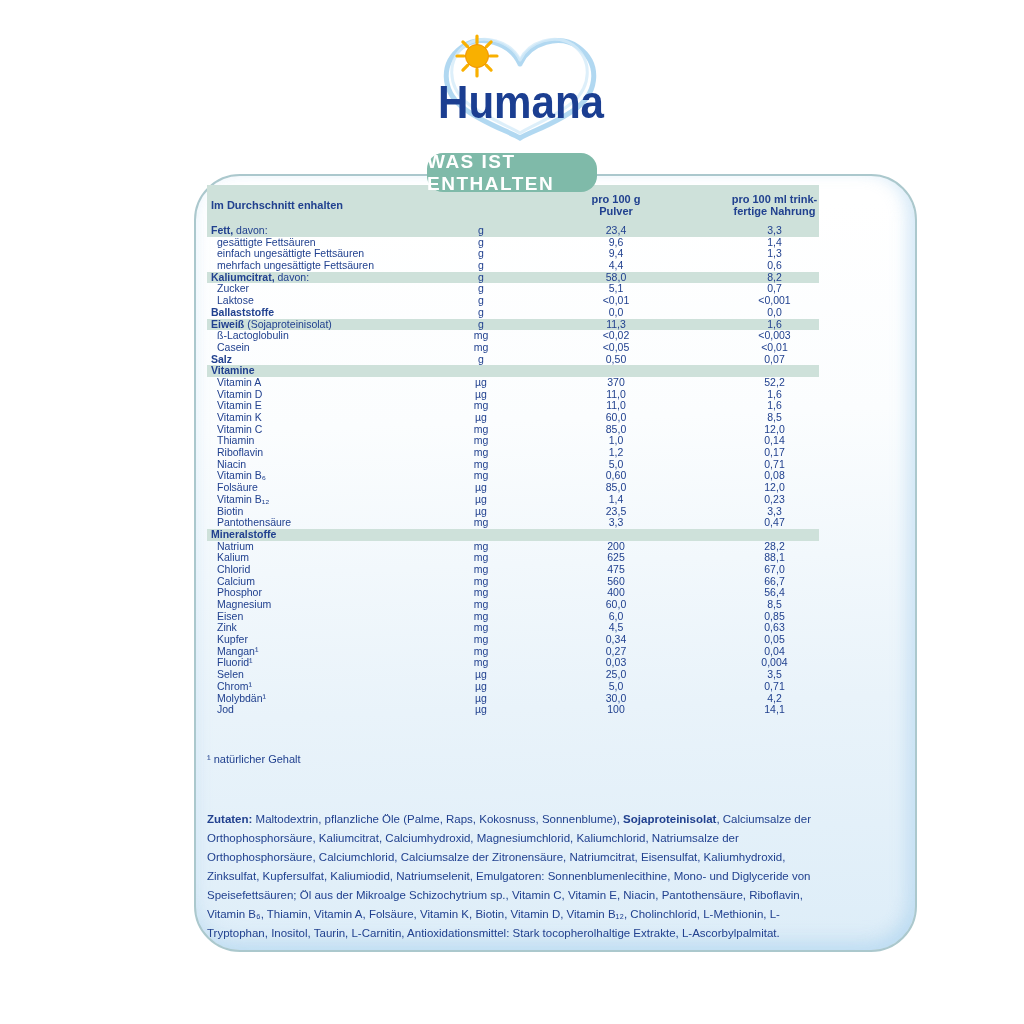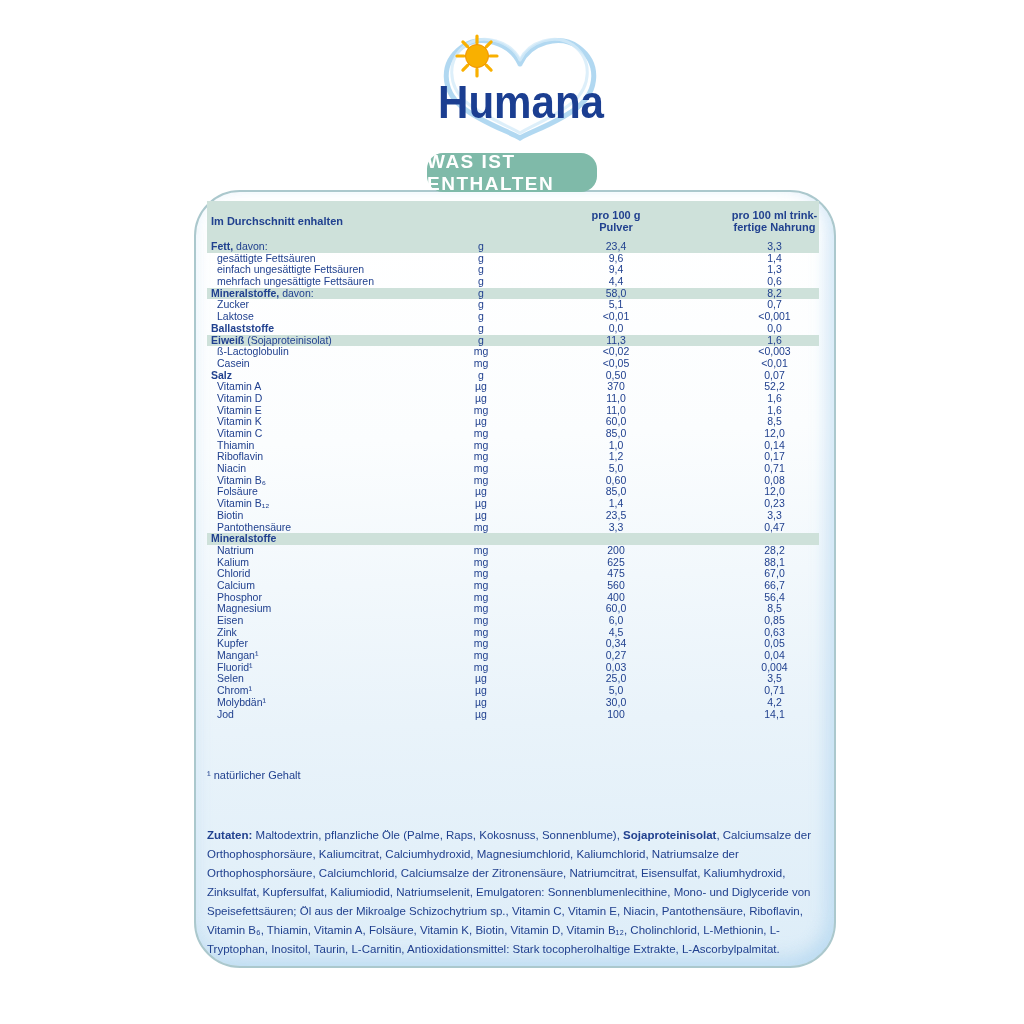--- a/index.html
+++ b/index.html
@@ -16,21 +16,21 @@
   
   .badge {
     position:absolute; left:427px; top:153px; width:170px; height:39px;
     background:var(--badge,#7fbaa9); border-radius:16px; z-index:5;
     display:flex; align-items:center; justify-content:center;
     color:#ffffff; font-weight:bold; font-size:19px; letter-spacing:1.5px;
   }
 
   
   .panel {
-    position:absolute; left:194px; top:190px; width:642px; height:778px;
+    position:absolute; left:194px; top:174px; width:723px; height:778px;
     border:2px solid var(--panel-border,#abc8cd); border-radius:46px;
     background:linear-gradient(178deg,#ffffff 6%,#fbfdfe 32%,#e9f3fa 68%,var(--panel-bottom,#ddedf8) 100%);
     box-shadow:inset -9px -4px 16px rgba(150,200,235,.30), inset 0 -12px 18px rgba(150,200,235,.20);
   }
 
   
   .tbl { position:absolute; left:11px; top:9px; width:612px; font-size:10.5px; line-height:11.7px; }
   .thead {
     display:grid; grid-template-columns:225px 98px 172px 117px;
     background:var(--band,#cee1da); height:40px; align-items:center;
@@ -112,21 +112,21 @@
           <div class="c v1">9,4</div>
           <div class="c v2">1,3</div>
         </div>
         <div class="trow">
           <div class="c label ind"><span class="bld"></span><span>mehrfach ungesättigte Fettsäuren</span></div>
           <div class="c unit">g</div>
           <div class="c v1">4,4</div>
           <div class="c v2">0,6</div>
         </div>
         <div class="trow band">
-          <div class="c label"><span class="bld">Mineralstoffe,</span><span> davon:</span></div>
+          <div class="c label"><span class="bld">Kaliumcitrat,</span><span> davon:</span></div>
           <div class="c unit">g</div>
           <div class="c v1">58,0</div>
           <div class="c v2">8,2</div>
         </div>
         <div class="trow">
           <div class="c label ind"><span class="bld"></span><span>Zucker</span></div>
           <div class="c unit">g</div>
           <div class="c v1">5,1</div>
           <div class="c v2">0,7</div>
         </div>
@@ -158,20 +158,26 @@
           <div class="c label ind"><span class="bld"></span><span>Casein</span></div>
           <div class="c unit">mg</div>
           <div class="c v1">&lt;0,05</div>
           <div class="c v2">&lt;0,01</div>
         </div>
         <div class="trow">
           <div class="c label"><span class="bld">Salz</span><span></span></div>
           <div class="c unit">g</div>
           <div class="c v1">0,50</div>
           <div class="c v2">0,07</div>
+        </div>
+        <div class="trow band">
+          <div class="c label"><span class="bld">Vitamine</span><span></span></div>
+          <div class="c unit"></div>
+          <div class="c v1"></div>
+          <div class="c v2"></div>
         </div>
         <div class="trow">
           <div class="c label ind"><span class="bld"></span><span>Vitamin A</span></div>
           <div class="c unit">µg</div>
           <div class="c v1">370</div>
           <div class="c v2">52,2</div>
         </div>
         <div class="trow">
           <div class="c label ind"><span class="bld"></span><span>Vitamin D</span></div>
           <div class="c unit">µg</div>

